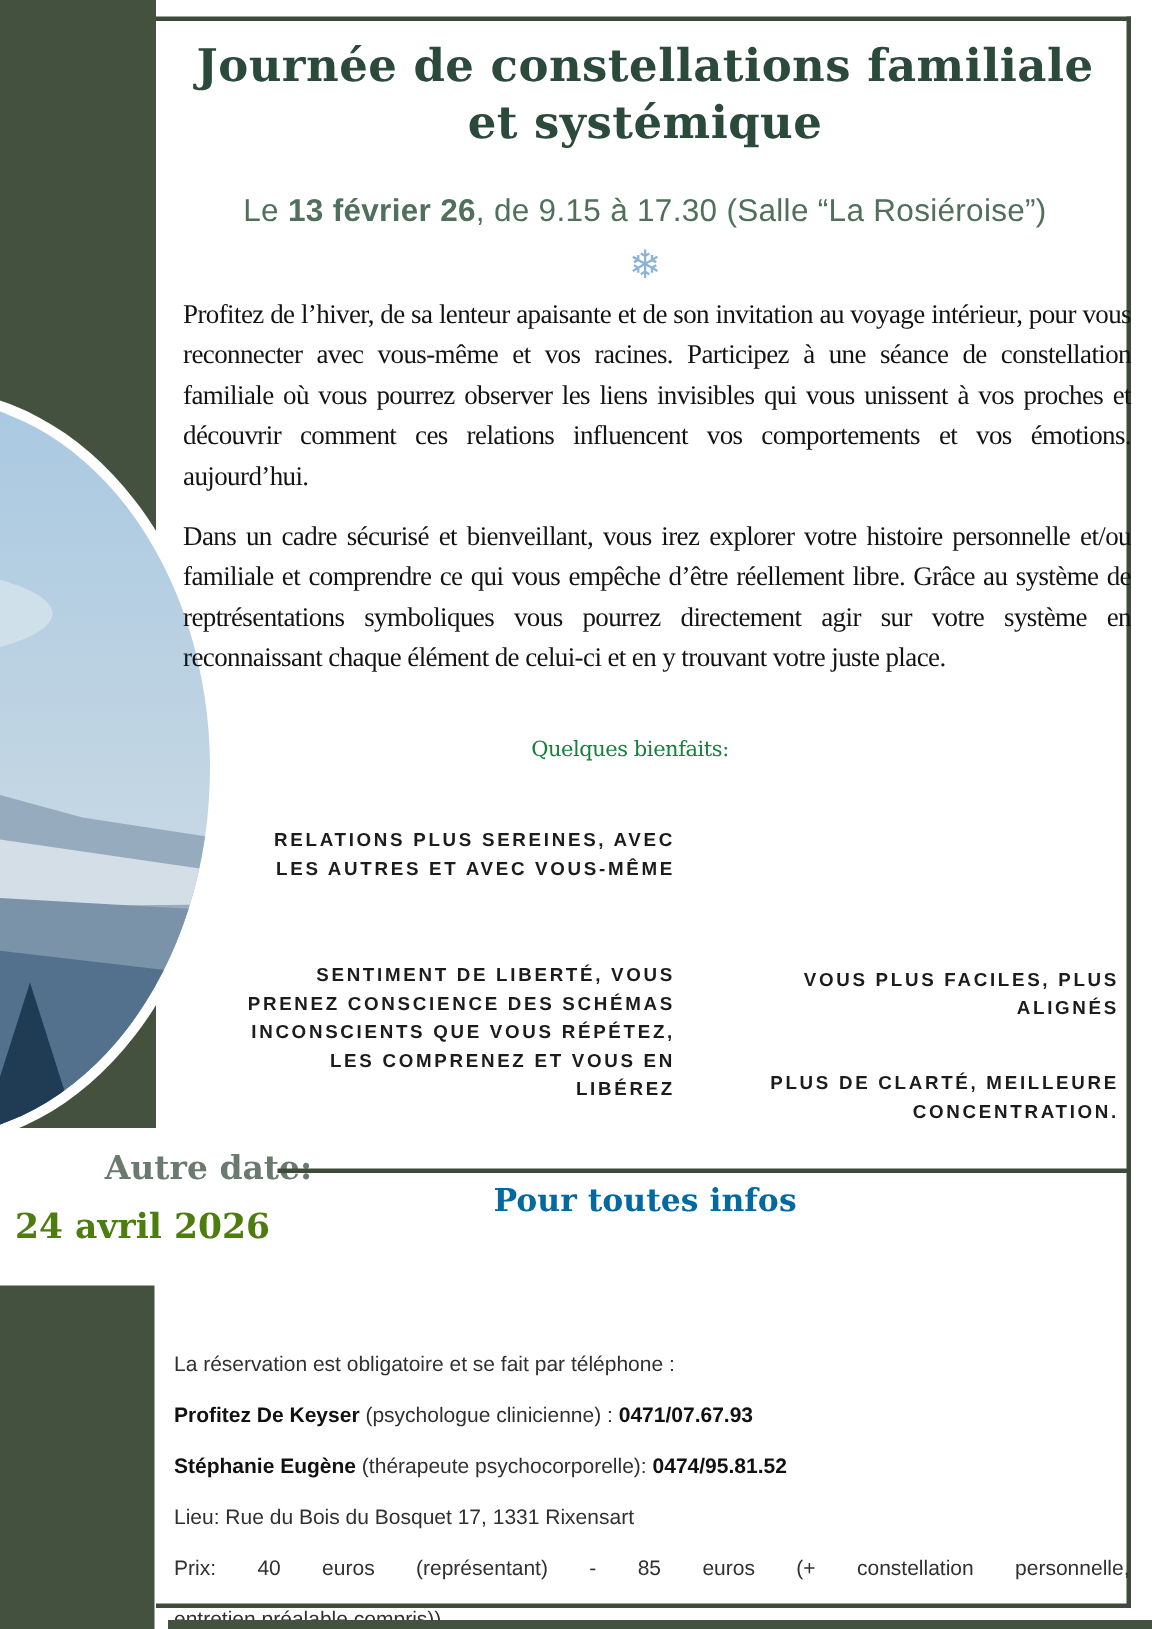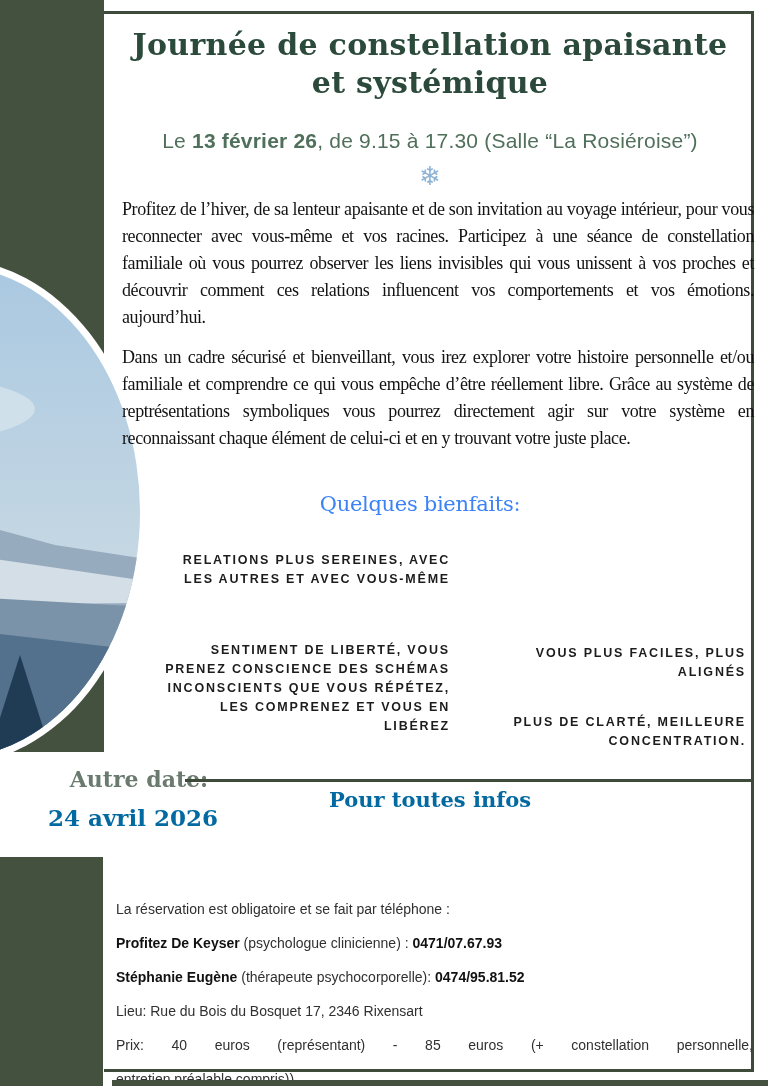--- a/index.html
+++ b/index.html
@@ -28,35 +28,35 @@
              font-size:26px;color:#8cb3d6;}
 
   
   .para{position:absolute;left:122px;width:632px;text-align:justify;
         font-family:Liberation Serif, serif;font-size:18px;line-height:27px;
         letter-spacing:-.4px;color:#131313;}
   .para1{top:196px;}
   .para2{top:344px;}
 
   .benefits-heading{position:absolute;left:110px;top:492px;width:620px;text-align:center;
-        font-family:"DejaVu Serif",serif;font-size:21px;color:#3b82f6;letter-spacing:-.3px;}
+        font-family:"DejaVu Serif",serif;font-size:14px;color:#15803d;letter-spacing:-.3px;}
 
   .benefit{position:absolute;text-align:right;font-weight:700;font-size:12.5px;
            line-height:19px;letter-spacing:1.8px;color:#1c1c1c;}
   .b1{left:160px;top:551px;width:290px;}
   .b2{left:482px;top:547px;width:264px;}
   .b3{left:160px;top:641px;width:290px;}
   .b4{left:482px;top:644px;width:264px;}
   .b5{left:482px;top:713px;width:264px;}
 
   
   .other-date-label{position:absolute;left:0;top:766px;width:190px;text-align:center;
         font-family:"DejaVu Serif",serif;font-weight:700;font-size:22px;color:#6a7a6e;margin-left:44px;}
   .other-date-value{position:absolute;left:0;top:804px;width:190px;text-align:center;
-        font-family:"DejaVu Serif",serif;font-weight:700;font-size:23px;color:#0369a1;padding-left:38px;}
+        font-family:"DejaVu Serif",serif;font-weight:700;font-size:23px;color:#4d7c0f;}
 
   
   .infos-heading{position:absolute;left:110px;top:787px;width:640px;text-align:center;
         font-family:"DejaVu Serif",serif;font-weight:700;font-size:21px;color:#0369a1;}
   .website{position:absolute;left:110px;top:821px;width:640px;text-align:center;}
   .website a{font-size:17px;color:#2c2c2c;text-decoration:underline;text-underline-offset:3px;}
 
   
   .contact{position:absolute;left:116px;top:892px;width:637px;font-size:14px;color:#303030;}
   .contact p{margin:0;line-height:34px;height:34px;white-space:nowrap;}
@@ -101,21 +101,21 @@
         <polygon points="90,502 160,502 125,382" fill="#2b4a66"></polygon>
         <polygon points="140,506 220,506 180,356" fill="#24415c"></polygon>
         <polygon points="230,506 300,506 265,396" fill="#203c55"></polygon>
         <polygon points="35,346 55,400 15,400" fill="#d8e4ec" opacity="0.35"></polygon>
         <polygon points="80,376 98,420 62,420" fill="#d8e4ec" opacity="0.3"></polygon>
         <polygon points="180,356 198,408 162,408" fill="#d8e4ec" opacity="0.3"></polygon>
       </g>
     </svg>
   </div>
 
-  <div class="title">Journée de constellation apaisante et systémique</div>
+  <div class="title">Journée de constellations familiale et systémique</div>
   <div class="dateline"><span>Le </span><b>13 février 26</b><span>, de 9.15 à 17.30 (Salle “La Rosiéroise”)</span></div>
   <div class="snowflake">❄</div>
 
   <div class="para para1">Profitez de l’hiver, de sa lenteur apaisante et de son invitation au voyage intérieur, pour vous reconnecter avec vous-même et vos racines. Participez à une séance de constellation familiale où vous pourrez observer les liens invisibles qui vous unissent à vos proches et découvrir comment ces relations influencent vos comportements et vos émotions. aujourd’hui.</div>
   <div class="para para2">Dans un cadre sécurisé et bienveillant, vous irez explorer votre histoire personnelle et/ou familiale et comprendre ce qui vous empêche d’être réellement libre. Grâce au système de reptrésentations symboliques vous pourrez directement agir sur votre système en reconnaissant chaque élément de celui-ci et en y trouvant votre juste place.</div>
 
   <div class="benefits-heading">Quelques bienfaits:</div>
   <div class="benefit b1">RELATIONS PLUS SEREINES, AVEC LES AUTRES ET AVEC VOUS-MÊME</div>
   <div class="benefit b3">SENTIMENT DE LIBERTÉ, VOUS PRENEZ CONSCIENCE DES SCHÉMAS INCONSCIENTS QUE VOUS RÉPÉTEZ, LES COMPRENEZ ET VOUS EN LIBÉREZ</div>
   <div class="benefit b4">VOUS PLUS FACILES, PLUS ALIGNÉS</div>
@@ -124,21 +124,21 @@
   <div class="other-date-label">Autre date:</div>
   <div class="other-date-value">24 avril 2026</div>
 
   <div class="divider"></div>
   <div class="infos-heading">Pour toutes infos</div>
 
   <div class="contact">
     <p>La réservation est obligatoire et se fait par téléphone :</p>
     <p><b>Profitez De Keyser</b><span> (psychologue clinicienne) : </span><b>0471/07.67.93</b></p>
     <p><b>Stéphanie Eugène</b><span> (thérapeute psychocorporelle): </span><b>0474/95.81.52</b></p>
-    <p>Lieu: Rue du Bois du Bosquet 17, 2346 Rixensart</p>
+    <p>Lieu: Rue du Bois du Bosquet 17, 1331 Rixensart</p>
     <p class="price1">Prix: 40 euros (représentant) - 85 euros (+ constellation personnelle,</p>
     <p>entretien préalable compris))</p>
   </div>
 
   <div class="bottom-strip"></div>
   <div class="bottom-bar"></div>
 
 </div>
 
 </body></html>

